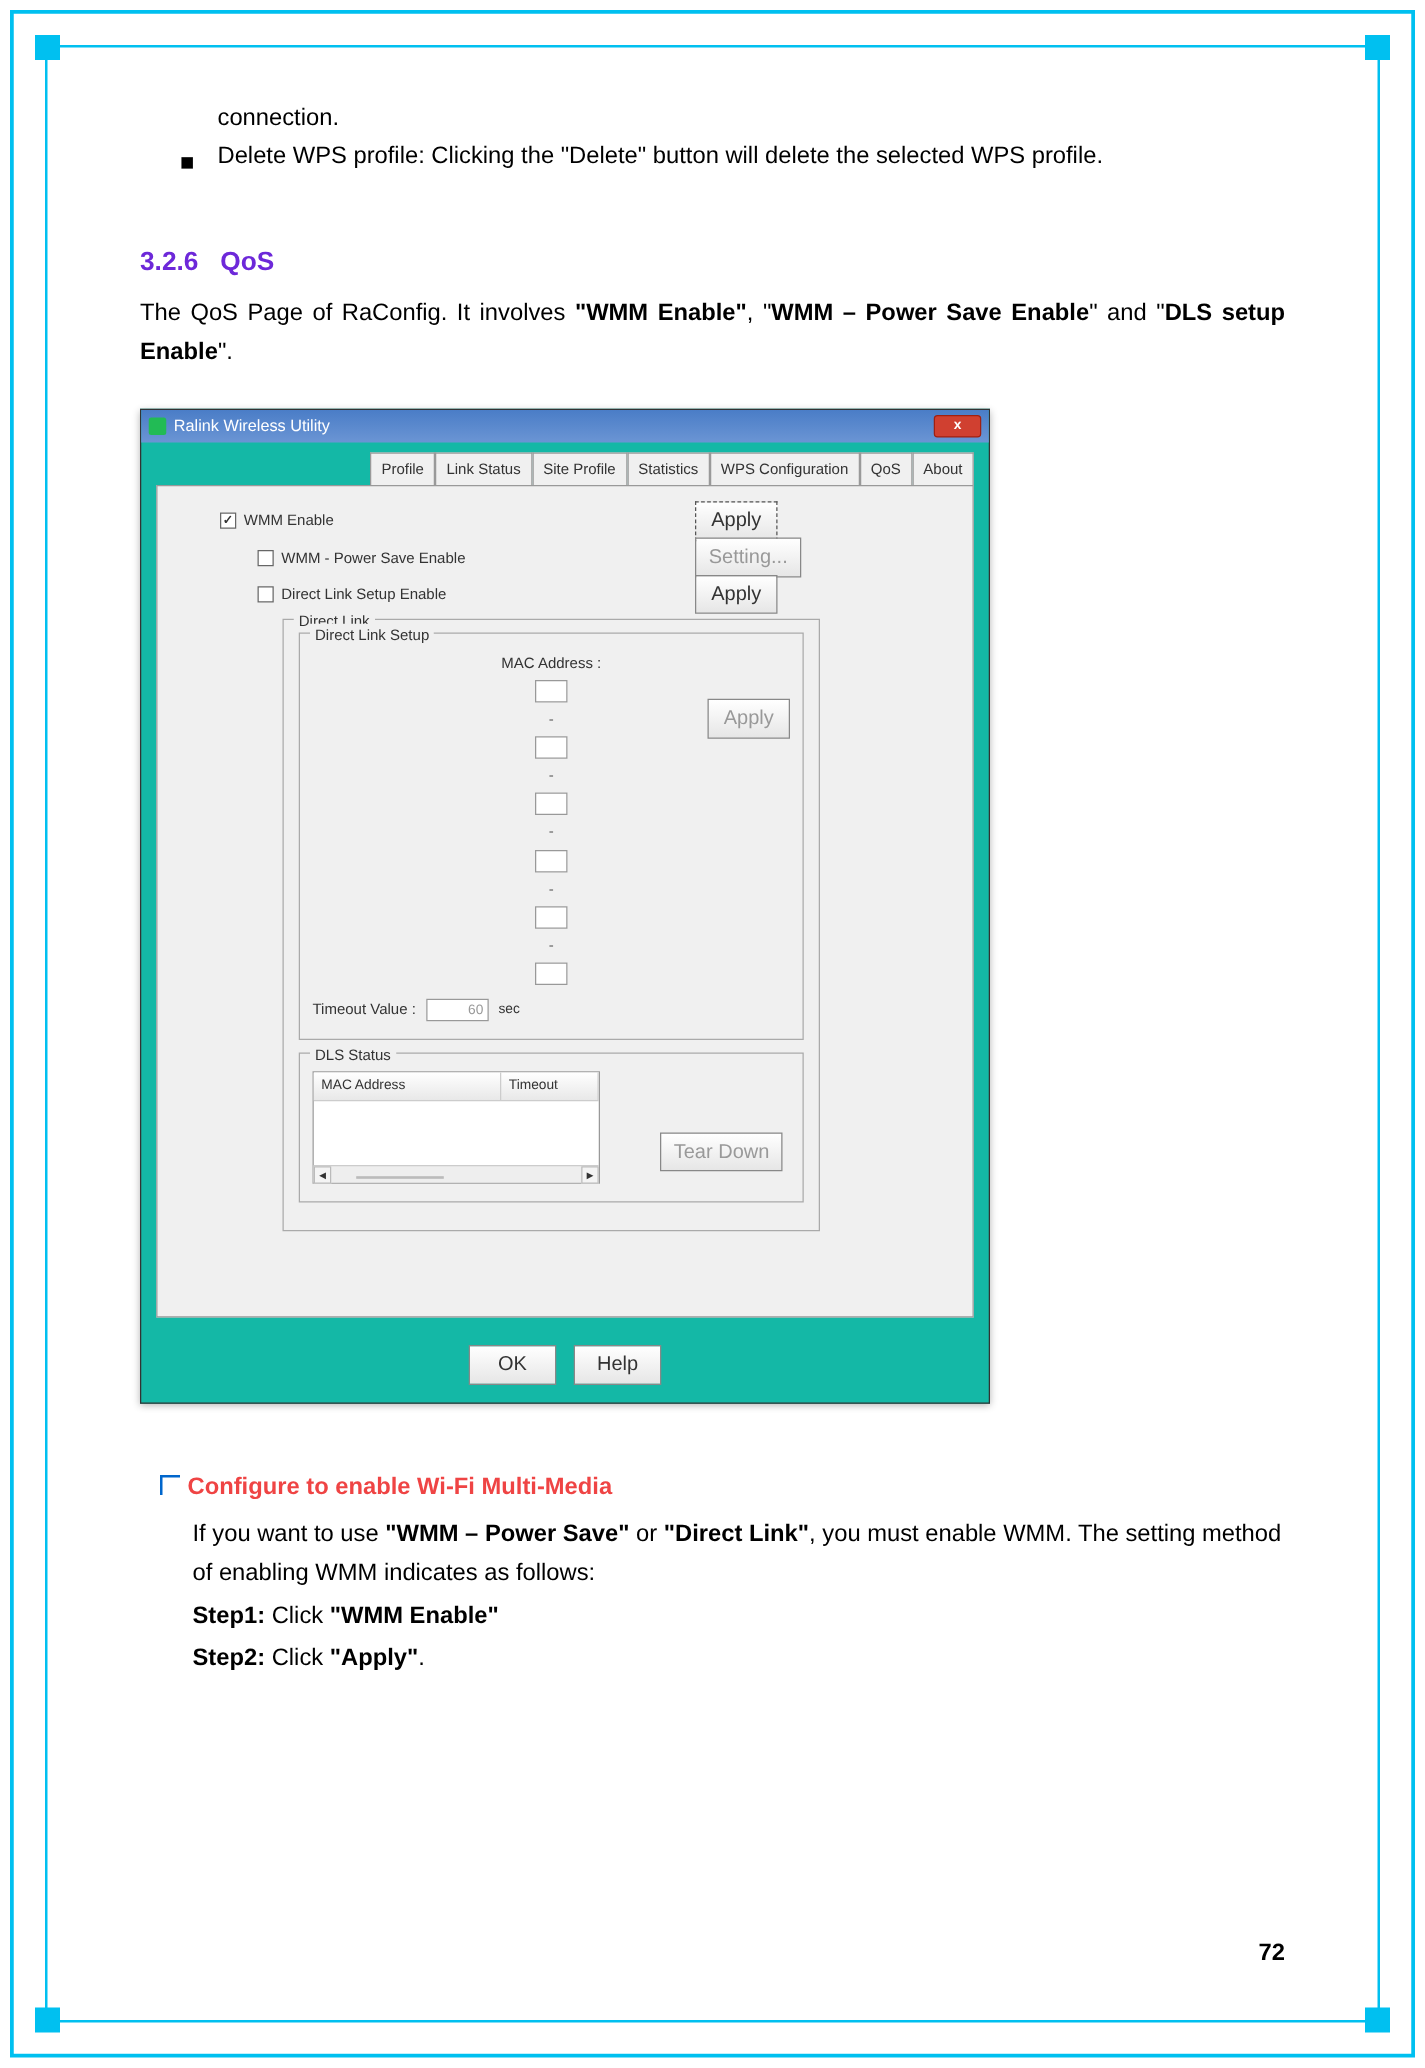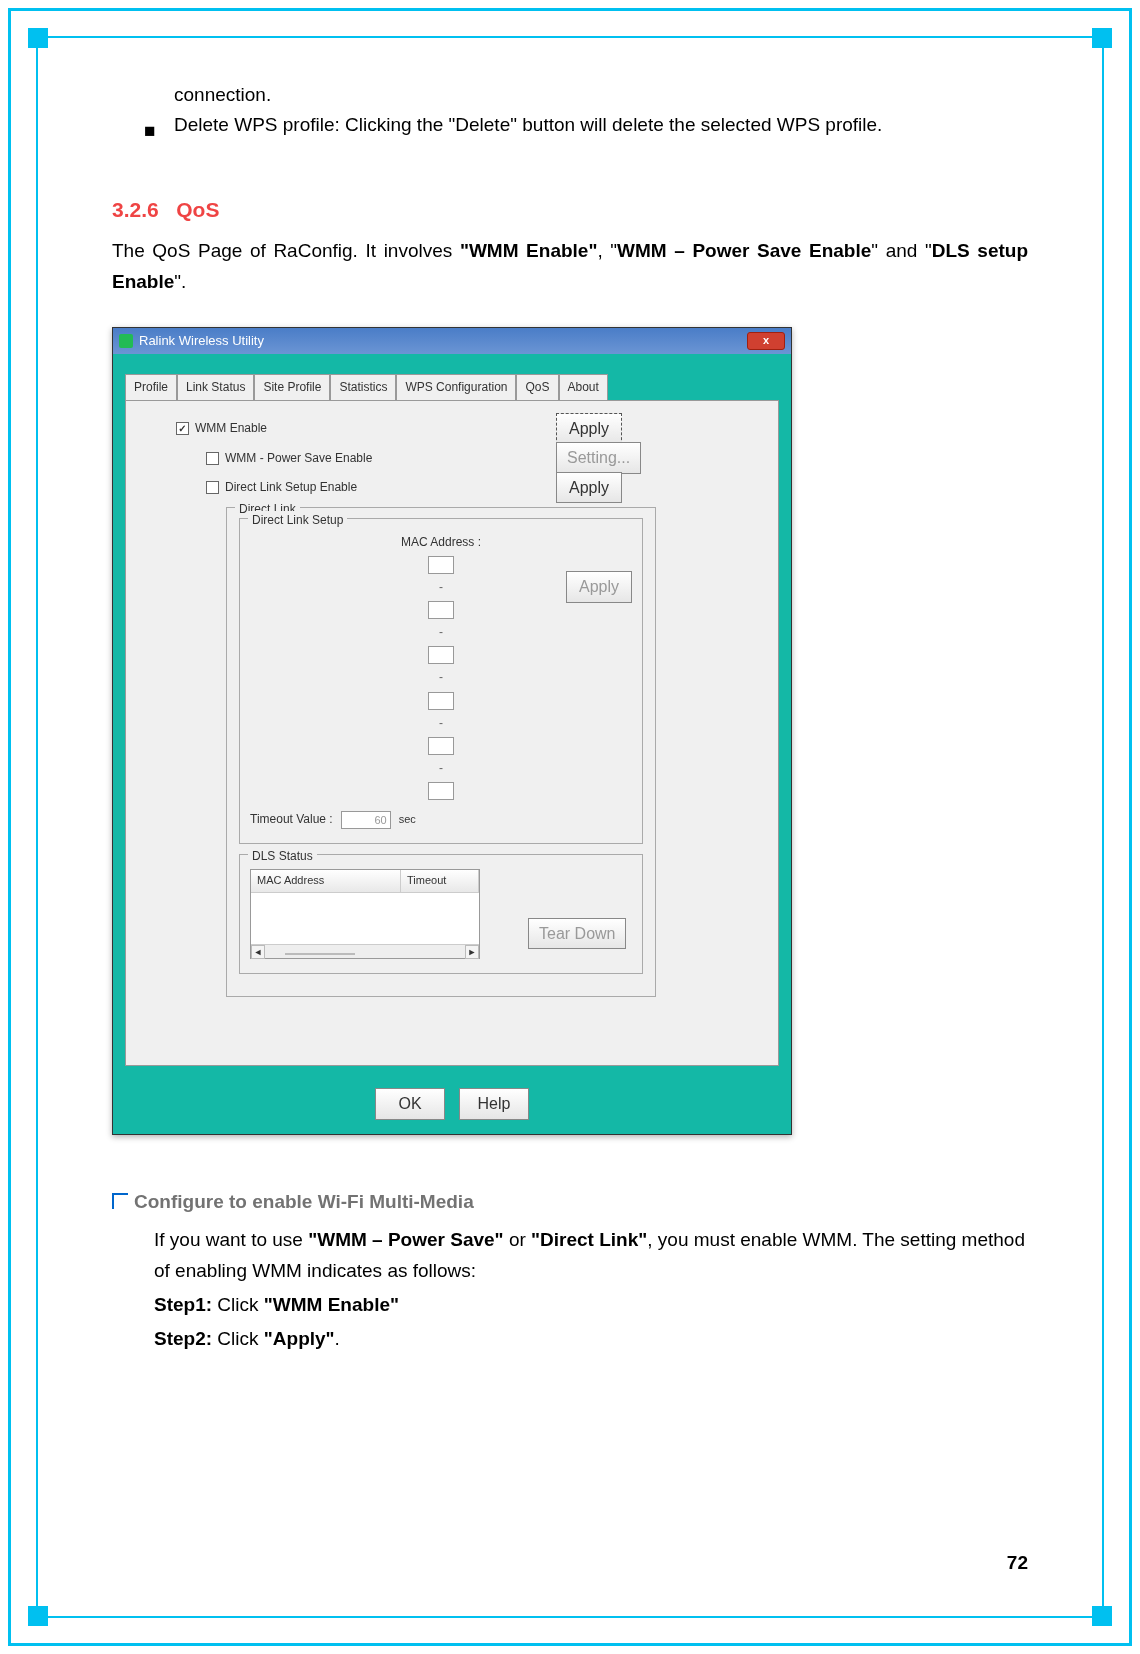--- a/index.html
+++ b/index.html
@@ -11,29 +11,29 @@
     .corner-tr { top: 28px; right: 28px; }
     .corner-bl { bottom: 28px; left: 28px; }
     .corner-br { bottom: 28px; right: 28px; }
     .inner-border { position: absolute; top: 36px; left: 36px; right: 36px; bottom: 36px; border: 2px solid #00c0f0; }
     
     .content { position: absolute; top: 80px; left: 112px; width: 916px; font-size: 19px; color: #000; line-height: 1.6; }
     
     .bullet-item { padding-left: 62px; position: relative; margin-bottom: 4px; }
     .bullet-item .bullet { position: absolute; left: 32px; top: 6px; }
     
-    .section-heading { color: #ef4444; font-weight: bold; font-size: 21px; margin-top: 52px; margin-bottom: 10px; }
+    .section-heading { color: #6d28d9; font-weight: bold; font-size: 21px; margin-top: 52px; margin-bottom: 10px; }
     .section-para { text-align: justify; }
     
     .win { margin-top: 30px; width: 680px; border: 1px solid #333; background: #14b8a6; font-family: "Segoe UI", Tahoma, sans-serif; font-size: 12px; color: #333; box-shadow: 0 2px 6px rgba(0,0,0,0.3); }
     .titlebar { background: linear-gradient(#4a7dc7, #6b95d4); height: 26px; display: flex; align-items: center; padding: 0 6px; color: #fff; font-size: 13px; }
     .titlebar .ico { width: 14px; height: 14px; background: #2b5; border-radius: 2px; margin-right: 6px; display: inline-block; }
     .close-btn { margin-left: auto; width: 38px; height: 18px; background: #d04030; border: 1px solid #a02010; border-radius: 3px; color: #fff; text-align: center; font-weight: bold; line-height: 14px; font-size: 11px; }
     
-    .tabstrip { padding: 20px 12px 0; display: flex; gap: 0; }
+    .tabstrip { padding: 8px 12px 0; display: flex; gap: 0; justify-content: flex-end; }
     .tab { padding: 3px 8px; border: 1px solid #999; border-bottom: none; background: #f0f0f0; font-size: 12px; position: relative; }
     .tab.active { background: #f0f0f0; z-index: 2; }
     
     .tabbody { border: 1px solid #999; margin: 0 12px 12px; background: #f0f0f0; padding: 18px 50px 68px; min-height: 450px; position: relative; }
     
     .cb-row { display: flex; align-items: center; margin-bottom: 10px; }
     .cb { width: 13px; height: 13px; border: 1px solid #666; background: #fff; display: inline-flex; align-items: center; justify-content: center; font-size: 10px; margin-right: 6px; }
     .cb.checked::after { content: "✓"; color: #333; font-weight: bold; }
     
     .btn { min-width: 66px; padding: 2px 10px; border: 1px solid #888; background: linear-gradient(#fff,#e6e6e6); font-size: 16px; text-align: center; display: inline-block; }
@@ -63,21 +63,21 @@
     .sb-btn { width: 14px; height: 14px; border: 1px solid #bbb; background: #f4f4f4; text-align: center; font-size: 9px; line-height: 12px; }
     .sb-track { flex: 1; background: #eee; position: relative; }
     .sb-thumb { position: absolute; left: 20px; width: 70px; top: 1px; bottom: 1px; background: #ddd; border: 1px solid #bbb; }
     
     .teardown-wrap { position: absolute; left: 288px; bottom: 24px; }
     .apply-inner { position: absolute; right: 10px; top: 52px; }
     
     .bottom-btns { display: flex; justify-content: center; gap: 14px; padding: 10px 18px 14px; }
     .bottom-btns .btn { min-width: 70px; }
     
-    .sub-heading { color: #737373; font-weight: bold; margin-top: 52px; padding-left: 0; font-size: 19px; }
+    .sub-heading { color: #ef4444; font-weight: bold; margin-top: 52px; padding-left: 0; font-size: 19px; margin-left: 16px; }
     .pointer-bullet { display: inline-block; width: 16px; height: 16px; border-left: 2px solid #0066cc; border-top: 2px solid #0066cc; margin-right: 6px; vertical-align: -1px; }
     
     .sub-text { padding-left: 42px; margin-top: 8px; }
     .sub-text p { margin-bottom: 4px; }
     
     .page-num { position: absolute; bottom: 80px; right: 112px; font-weight: bold; font-size: 19px; }
   </style>
 </head>
 <body>
 

